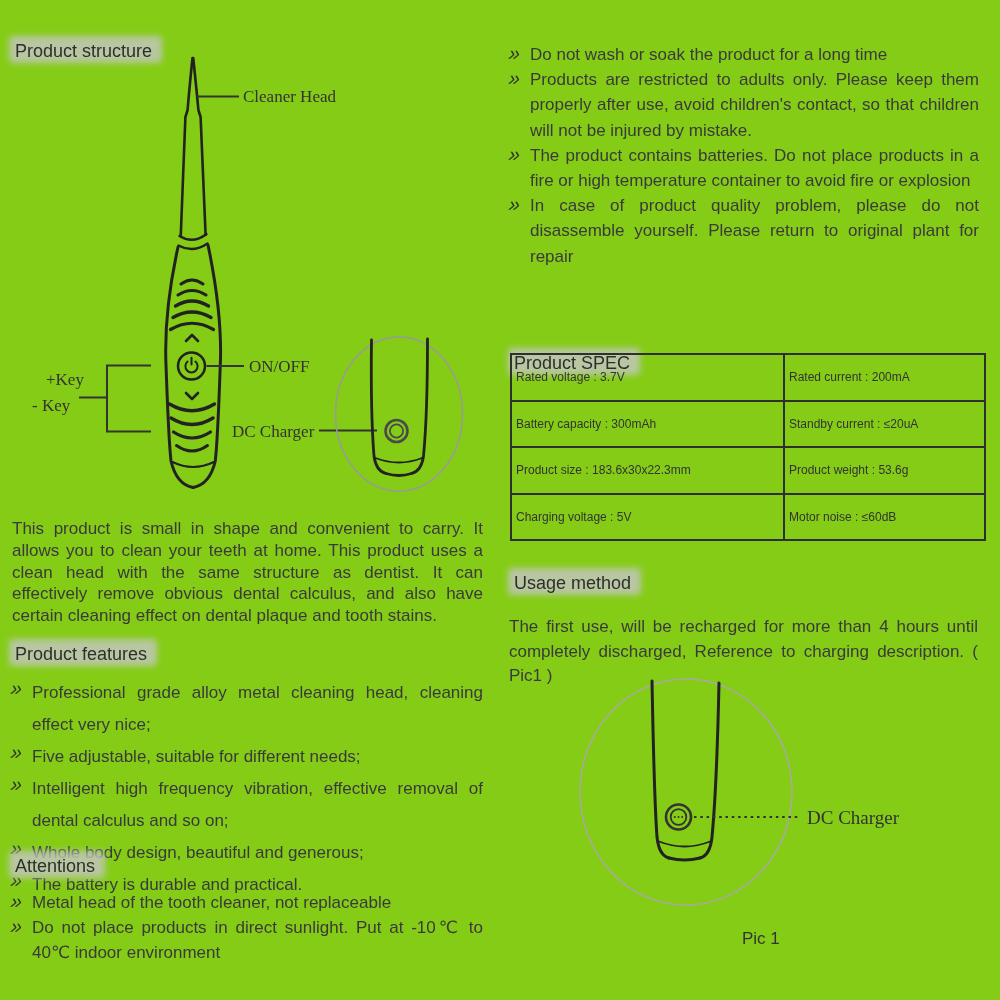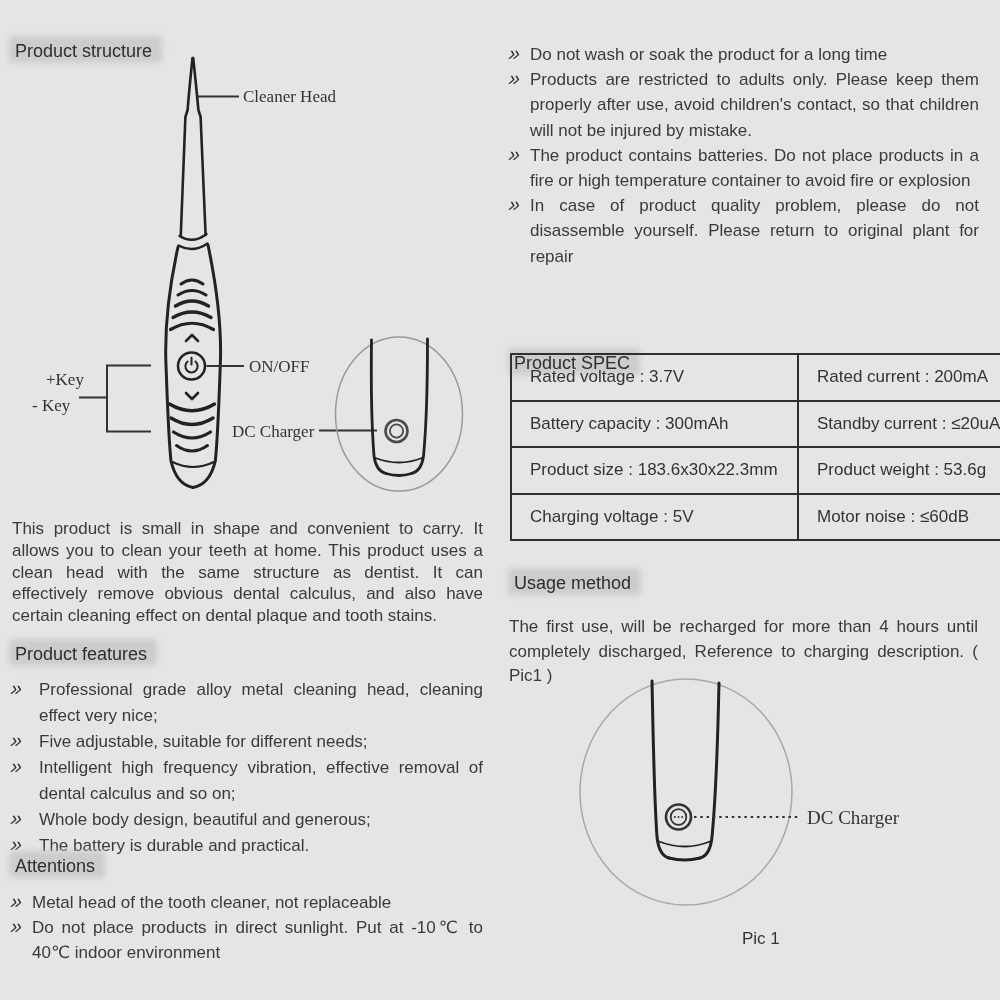--- a/index.html
+++ b/index.html
@@ -1,40 +1,40 @@
 <!DOCTYPE html>
 <html><head>
 <meta charset="utf-8">
 <style>
   html,body{margin:0;padding:0;background:#fff;}
   #page{
-    position:relative;width:1000px;height:1000px;background:#e5e5e5;overflow:hidden;
+    position:relative;width:1000px;height:1000px;background:#84cc16;overflow:hidden;
     font-family:"Liberation Sans","DejaVu Sans",sans-serif;color:#3a3a3a;
   }
   .abs{position:absolute;}
   
   .heading{position:relative;display:inline-block;font-size:18px;color:#2e2e2e;padding:1px 5px 2px 3px;}
   .heading::before{
     content:"";position:absolute;left:-3px;right:-5px;top:-4px;bottom:1px;
     background:#c6c6c6;filter:blur(3px);border-radius:4px;opacity:.8;z-index:0;
   }
   .heading-text{position:relative;z-index:1;}
   .para{font-size:17px;line-height:21.8px;text-align:justify;color:#3a3a3a;}
   .para2{font-size:17px;line-height:24.5px;text-align:justify;color:#3a3a3a;}
   .blist{display:flex;flex-direction:column;}
   .bitem{display:flex;align-items:flex-start;}
   .marker{flex:0 0 21px;font-size:20px;font-style:italic;color:#2e2e2e;transform:skewX(-6deg);line-height:23px;}
   .btext{flex:1;font-size:17px;text-align:justify;color:#3a3a3a;}
-  .lh24{line-height:26px;margin-left:7px;}
+  .lh24{line-height:32px;}
   .lh25{line-height:25.2px;}
   .dlabel{position:absolute;font-size:17px;color:#333;white-space:nowrap;font-family:Liberation Serif, serif;}
   table.spec{border-collapse:collapse;width:462px;table-layout:fixed;}
   table.spec td{
-    border:2px solid #2f2f2f;height:44.5px;padding:0 0 0 18px;
-    font-size:17px;color:#333;white-space:nowrap;overflow:hidden;
+    border:2px solid #2f2f2f;height:44.5px;padding:0 0 0 4px;
+    font-size:12px;color:#333;white-space:nowrap;overflow:hidden;
   }
   table.spec td.c1{width:267px;}
   table.spec td.c2{width:195px;}
   svg{position:absolute;overflow:visible;}
   .caption{position:absolute;font-size:17px;color:#333;}
 </style>
 </head>
 <body>
 
 <div id="page">

